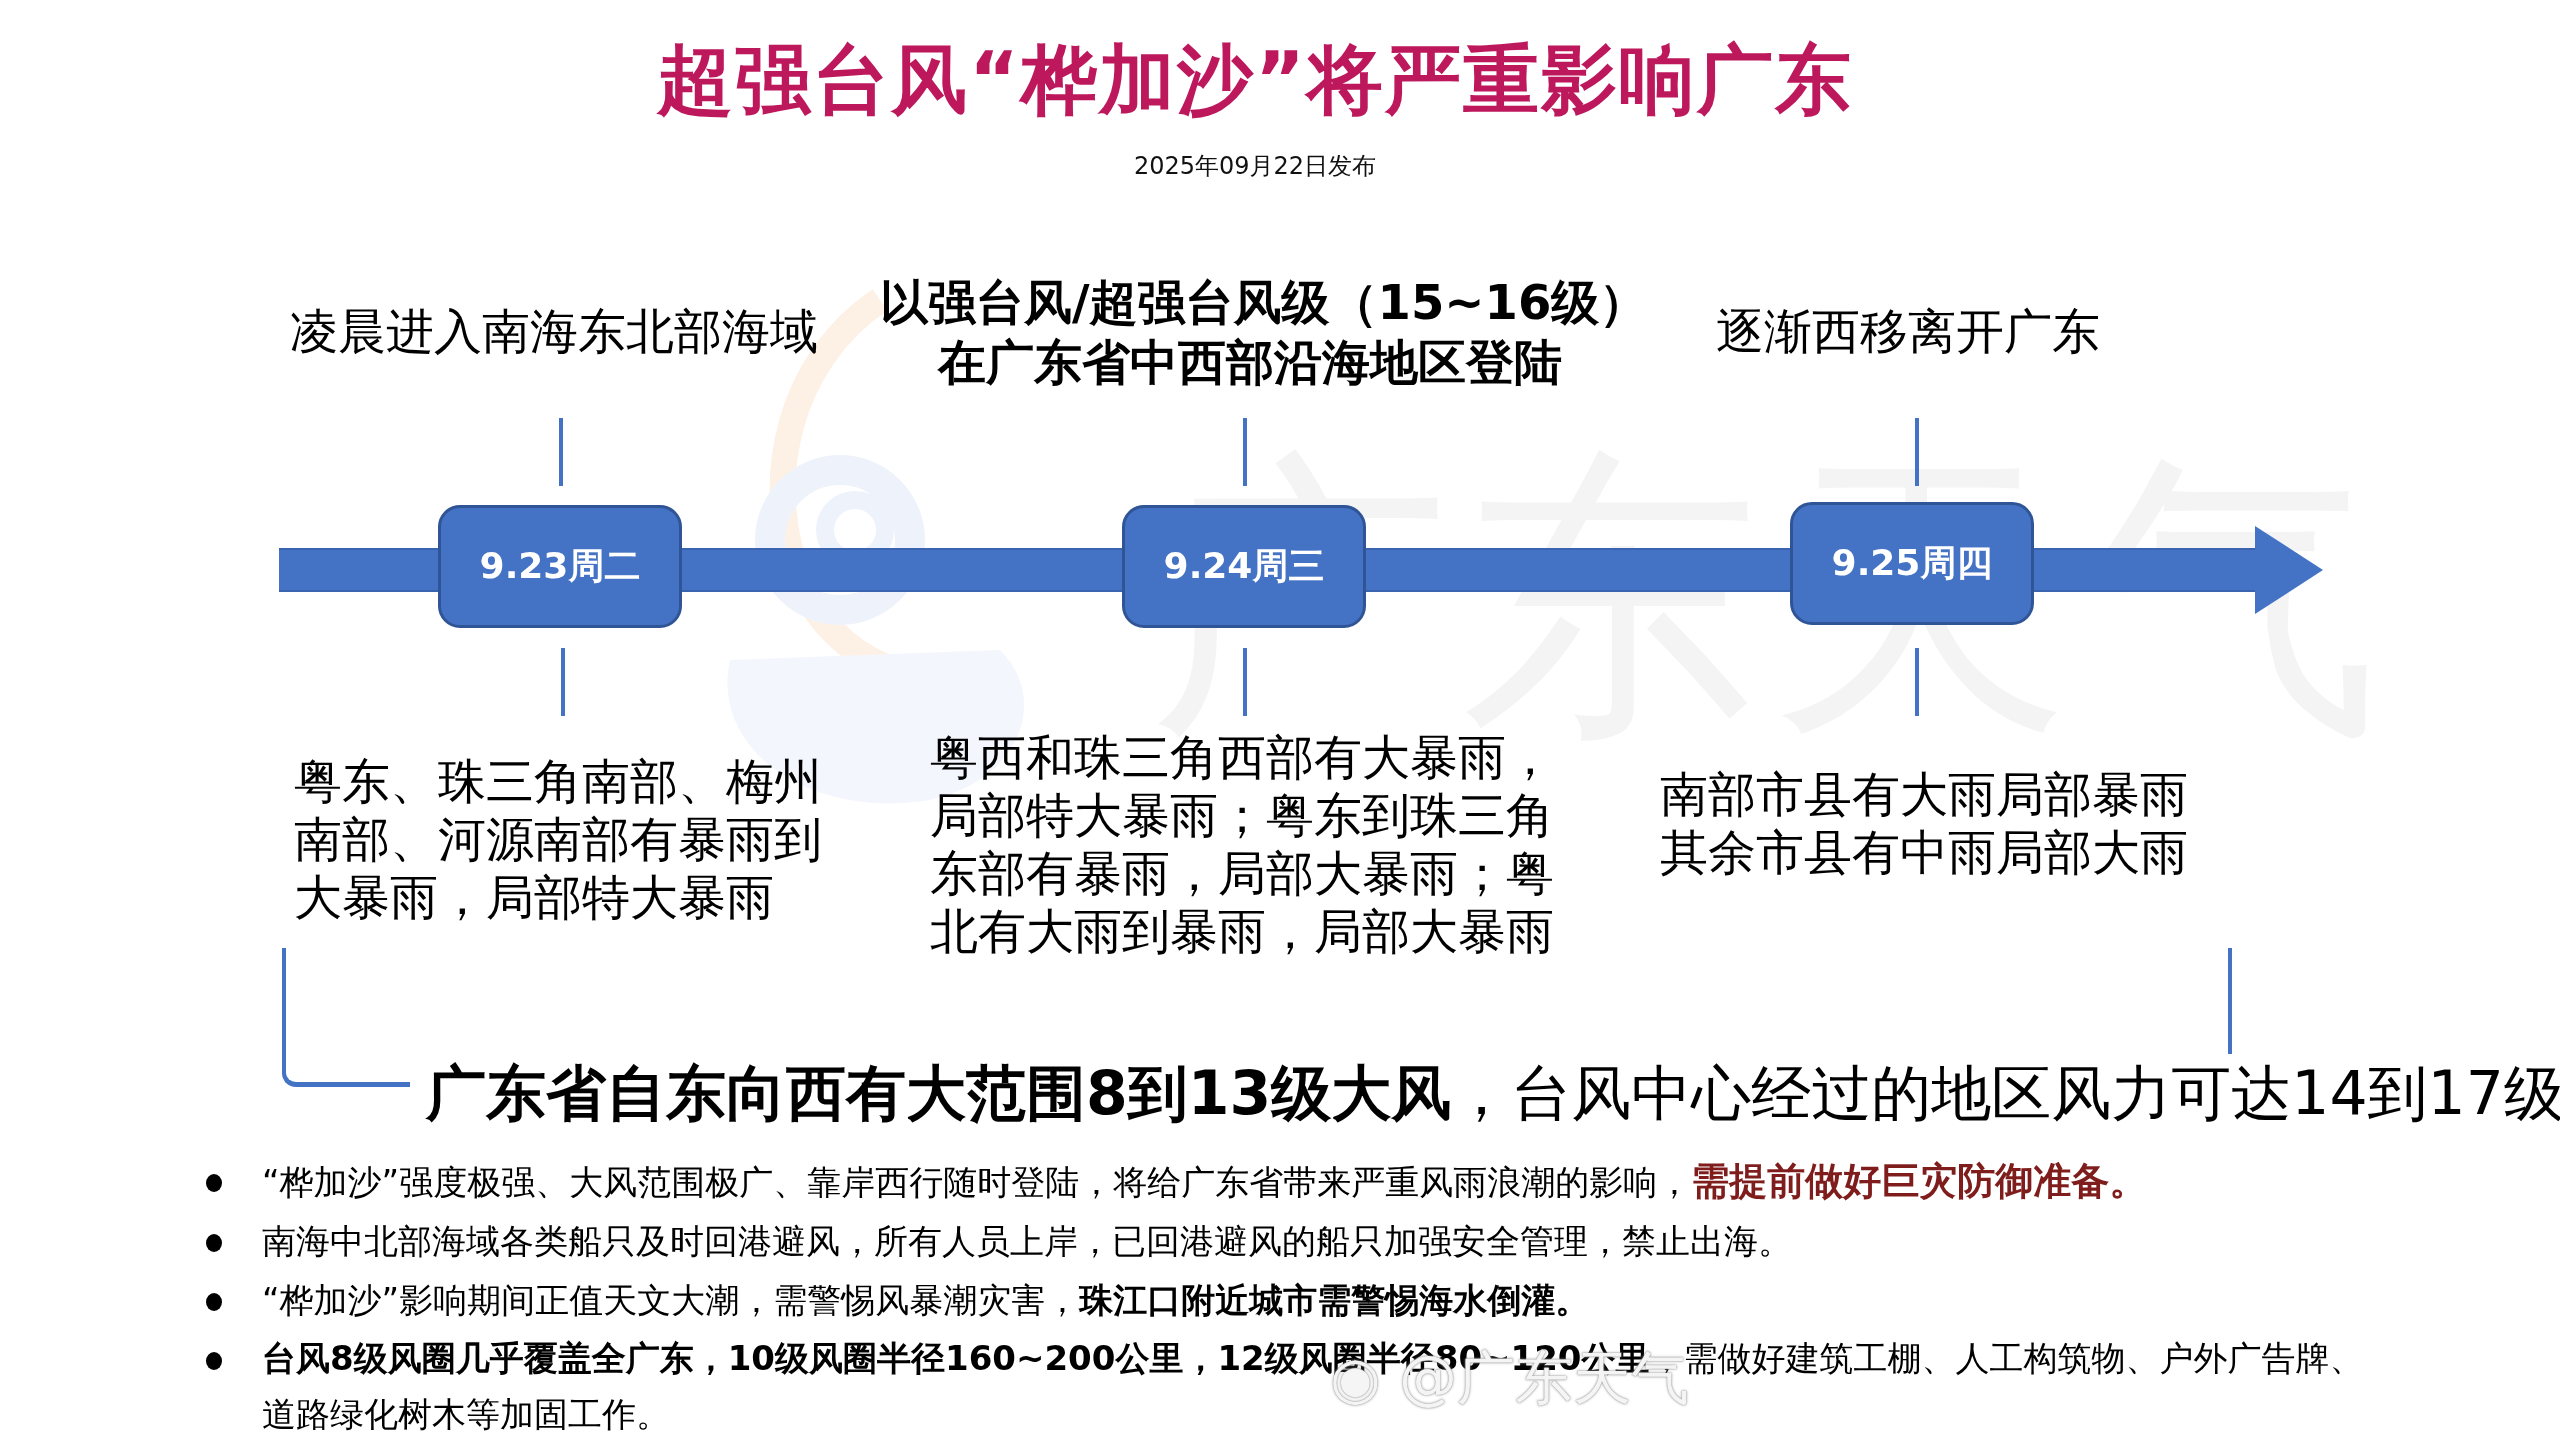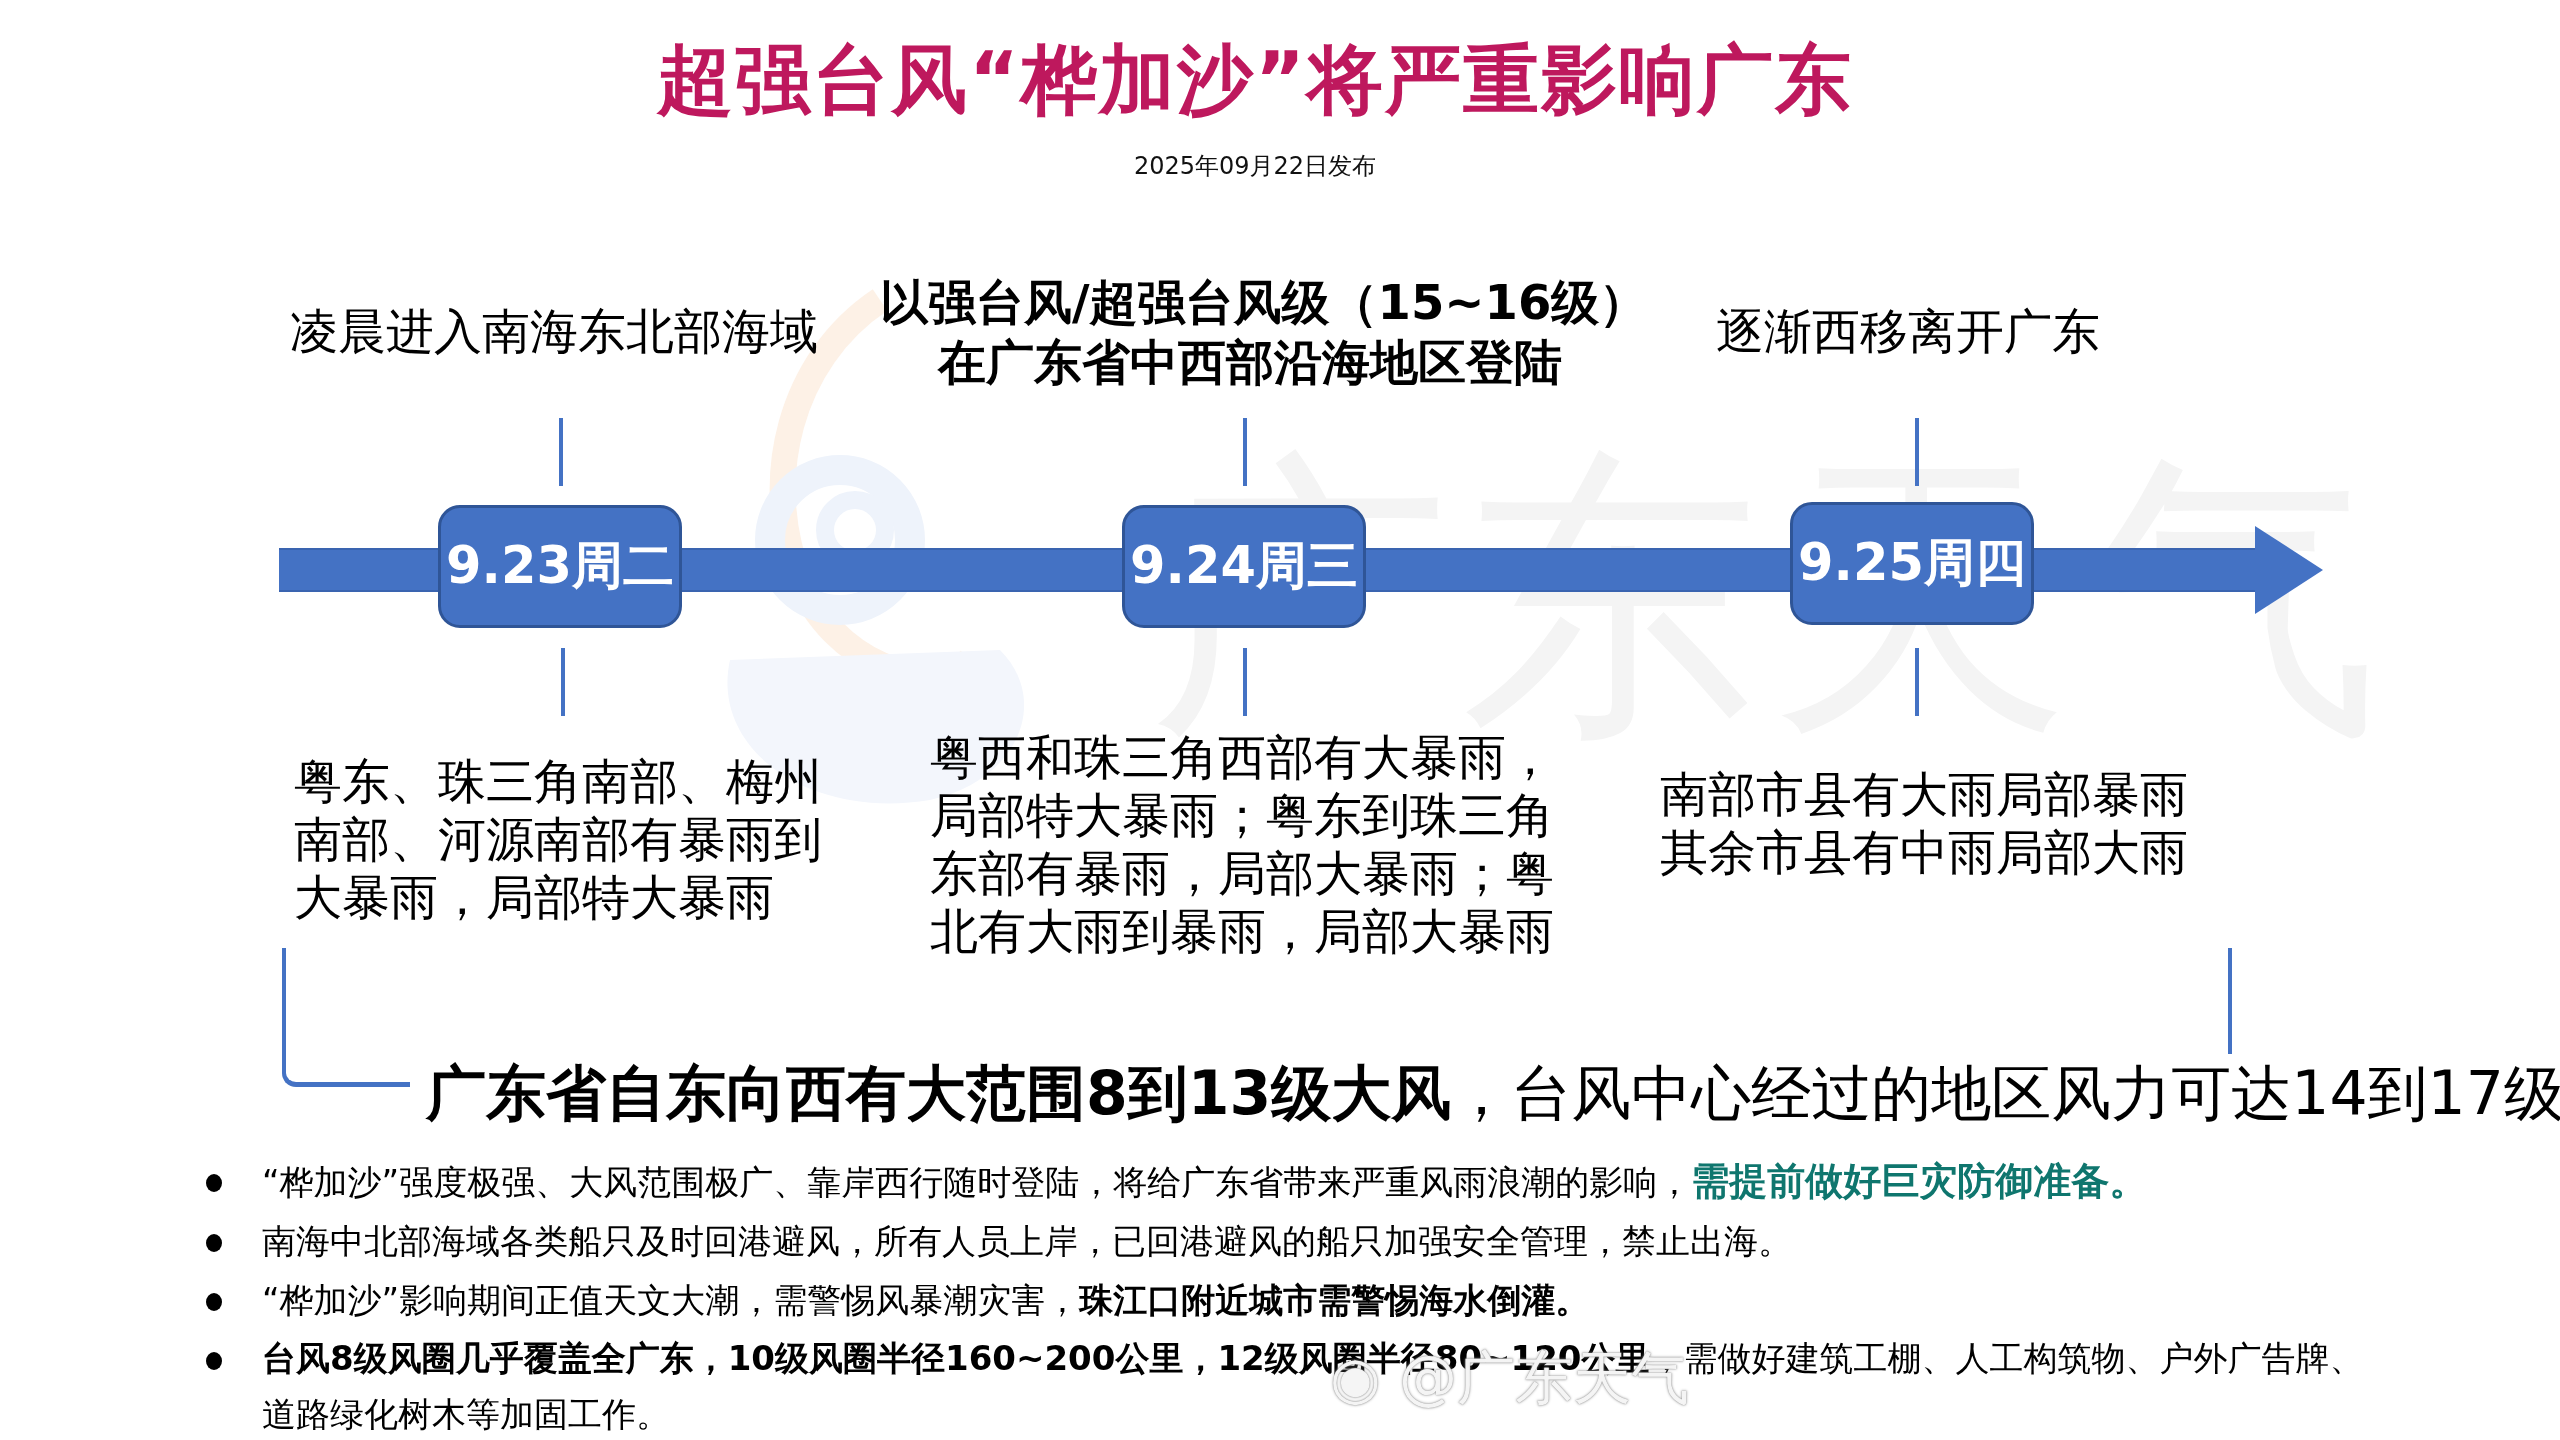--- a/index.html
+++ b/index.html
@@ -6,31 +6,31 @@
   body { width:2560px; height:1440px; position:relative; overflow:hidden;
          font-family:"DejaVu Sans","Liberation Sans",sans-serif; color:#000; }
   .abs { position:absolute; }
   .title { left:0; width:2510px; top:30px; text-align:center; font-size:76px; font-weight:bold; color:#be185d; letter-spacing:2px; }
   .date { left:0; width:2510px; top:150px; text-align:center; font-size:24px; color:#111; }
   .toplabel { font-size:48px; white-space:nowrap; }
   .toplabel.bold { font-weight:bold; text-align:center; line-height:60px; }
   .bar { left:279px; top:548px; width:1980px; height:40px; background:#4472c4; border-top:2px solid #3a64b0; border-bottom:2px solid #3a64b0; }
   .arrowhead { left:2255px; top:526px; width:0; height:0; border-top:44px solid transparent; border-bottom:44px solid transparent; border-left:68px solid #4472c4; }
   .daybox { width:244px; height:123px; background:#4472c4; border:3px solid #2f5597; border-radius:22px;
-            color:#fff; font-weight:bold; font-size:51px; display:flex; align-items:center; justify-content:center; box-sizing:border-box; }
+            color:#fff; font-weight:bold; font-size:36px; display:flex; align-items:center; justify-content:center; box-sizing:border-box; }
   .vline { width:4px; background:#4472c4; }
   .block { font-size:48px; line-height:58px; white-space:nowrap; }
   .bracket-left { left:282px; top:948px; width:150px; height:134px; border-left:4px solid #4472c4; border-bottom:5px solid #4472c4; border-bottom-left-radius:14px; }
   .bracket-right { left:2080px; top:948px; width:148px; height:134px; border-right:4px solid #4472c4; border-bottom:5px solid #4472c4; border-bottom-right-radius:14px; }
   .wind { left:410px; top:1054px; font-size:60px; white-space:nowrap; background:#fff; padding:0 16px; }
   .wind b { font-weight:bold; }
   .bullets { left:200px; top:1152px; width:2180px; font-size:34px; line-height:59px; }
   .bullet { position:relative; padding-left:62px; }
   .dot { position:absolute; left:6px; top:22px; width:16px; height:18px; border-radius:50%; background:#000; }
-  .red { color:#0f766e; font-weight:bold; font-size:38px; }
+  .red { color:#7f1d1d; font-weight:bold; font-size:38px; }
   .bold { font-weight:bold; }
   .wm-text { left:1150px; top:400px; font-size:300px; color:#f4f4f4; white-space:nowrap; letter-spacing:10px; z-index:0; }
   .wm-logo { left:670px; top:280px; width:420px; height:560px; z-index:0; }
   .weibo { left:1330px; top:1340px; font-size:58px; color:rgba(255,255,255,0.9); text-shadow:0 0 3px #999, 0 0 1px #777; white-space:nowrap; }
   .z { z-index:2; }
 </style>
 </head>
 <body>
 
 <svg class="abs wm-logo" viewBox="0 0 420 560">

